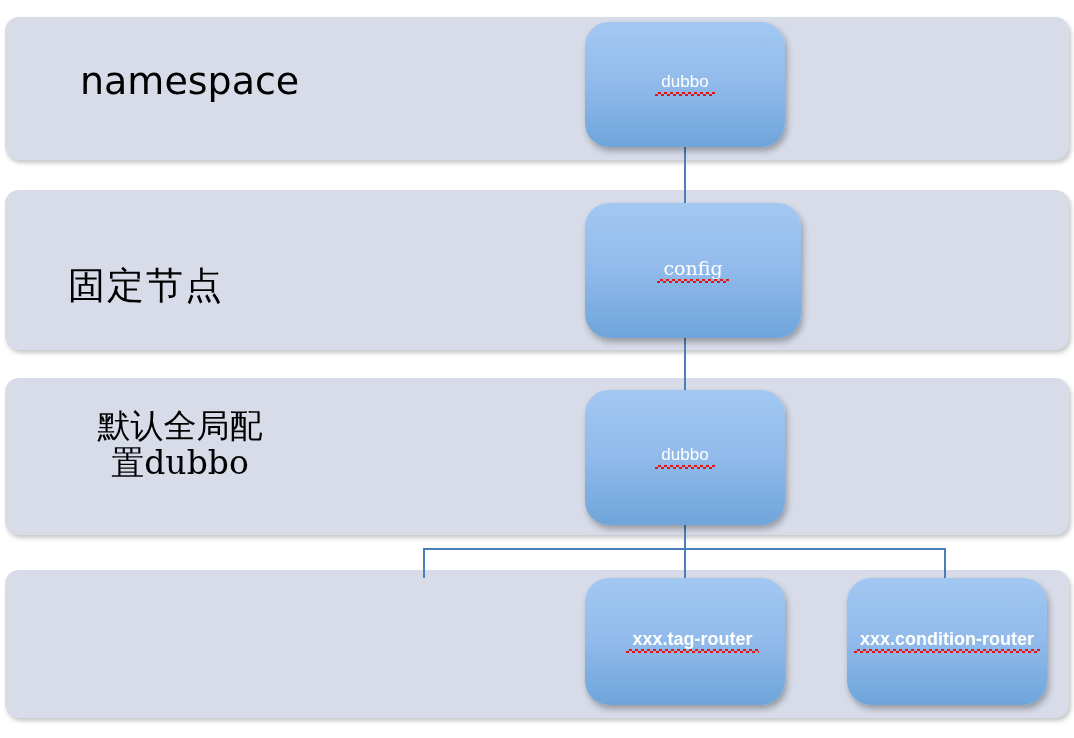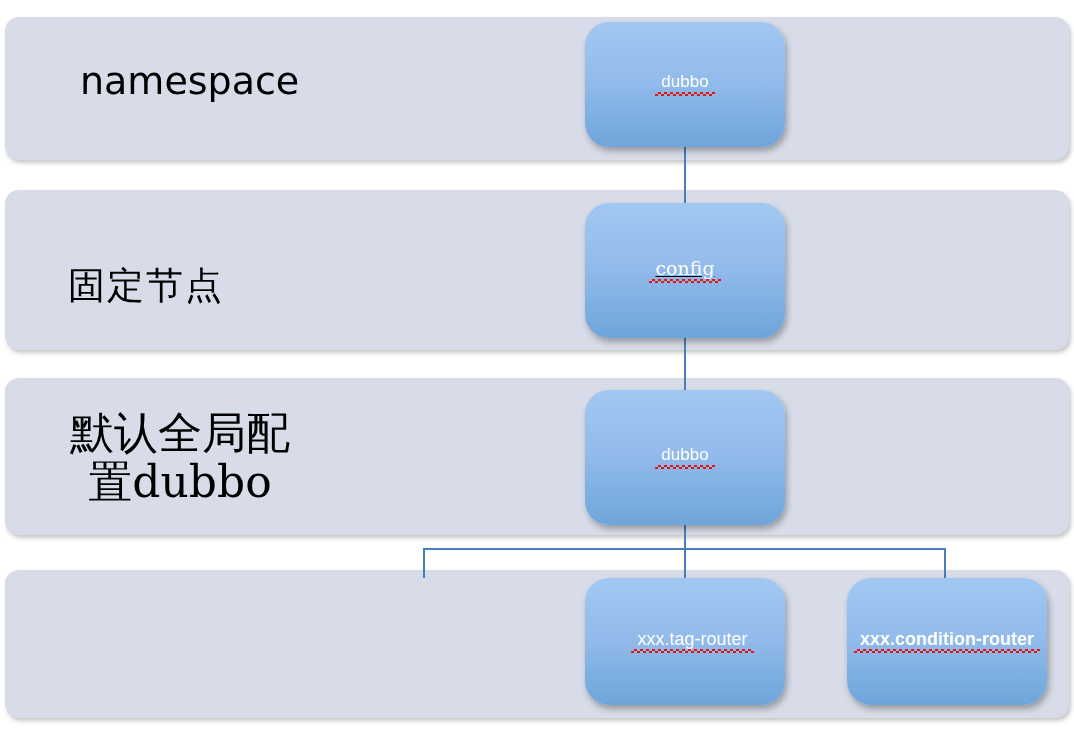--- a/index.html
+++ b/index.html
@@ -56,21 +56,21 @@
     font-family: "DejaVu Serif", "Liberation Serif", serif;
     font-weight: 400;
     letter-spacing: 2px;
     margin-top: 20px;
   }
   .label-3 {
     left: 35px;
     top: 408px;
     width: 290px;
     text-align: center;
-    font-size: 44px;
+    font-size: 33px;
     font-family: "DejaVu Serif", "Liberation Serif", serif;
     font-weight: 400;
   }
 
   
   .node {
     position: absolute;
     border-radius: 24px;
     background: linear-gradient(to bottom, #a2c8f2 0%, #93bcec 45%, #6fa5da 100%);
     box-shadow: 2px 4px 6px rgba(0,0,0,0.30);
@@ -91,31 +91,31 @@
     background-image:
       radial-gradient(circle at 1.5px 3.2px, #e8150f 1.35px, rgba(232,21,15,0) 1.7px),
       radial-gradient(circle at 4.5px 0.8px, #e8150f 1.35px, rgba(232,21,15,0) 1.7px);
     background-size: 6px 4px;
     background-repeat: repeat-x;
     background-position: 0 100%;
     padding-bottom: 4px;
   }
 
   .node-dubbo-top   { left: 585px; top: 22px;  width: 200px; height: 125px; }
-  .node-config      { left: 585px; top: 203px; width: 200px; height: 135px; text-decoration: underline; }
+  .node-config      { left: 585px; top: 203px; width: 216px; height: 135px; }
   .node-dubbo-mid   { left: 585px; top: 390px; width: 200px; height: 135px; }
   .node-configurators { left: 323px; top: 578px; width: 200px; height: 127px; }
   .node-tagrouter   { left: 585px; top: 578px; width: 200px; height: 127px; }
   .node-conditionrouter { left: 847px; top: 578px; width: 200px; height: 127px; }
 
   .t-dubbo-top   { font-size: 17px; }
   .t-config      { font-size: 19px; font-family: "DejaVu Serif", "Liberation Serif", serif; }
   .t-dubbo-mid   { font-size: 17px; }
   .t-configurators { font-size: 18px; font-weight: 700; }
-  .t-tagrouter   { font-size: 18px; font-weight: 400; margin-left: 15px; }
+  .t-tagrouter   { font-size: 18px; font-weight: 700; margin-left: 15px; }
   .t-conditionrouter { font-size: 18px; font-weight: 700; }
 
   
   .conn {
     position: absolute;
     background: #4a7ebb;
     z-index: 2;
   }
   .conn-v { width: 2px; }
   .conn-h { height: 2px; }

